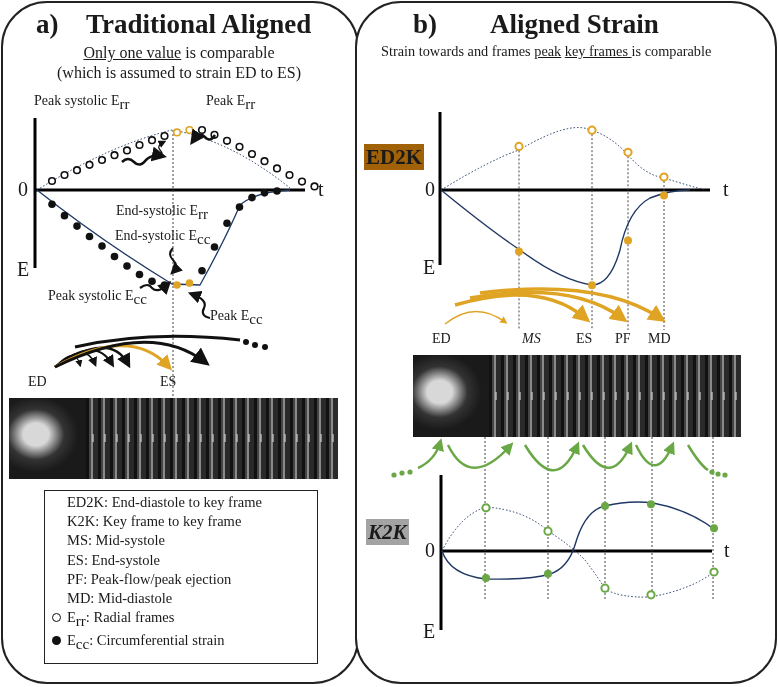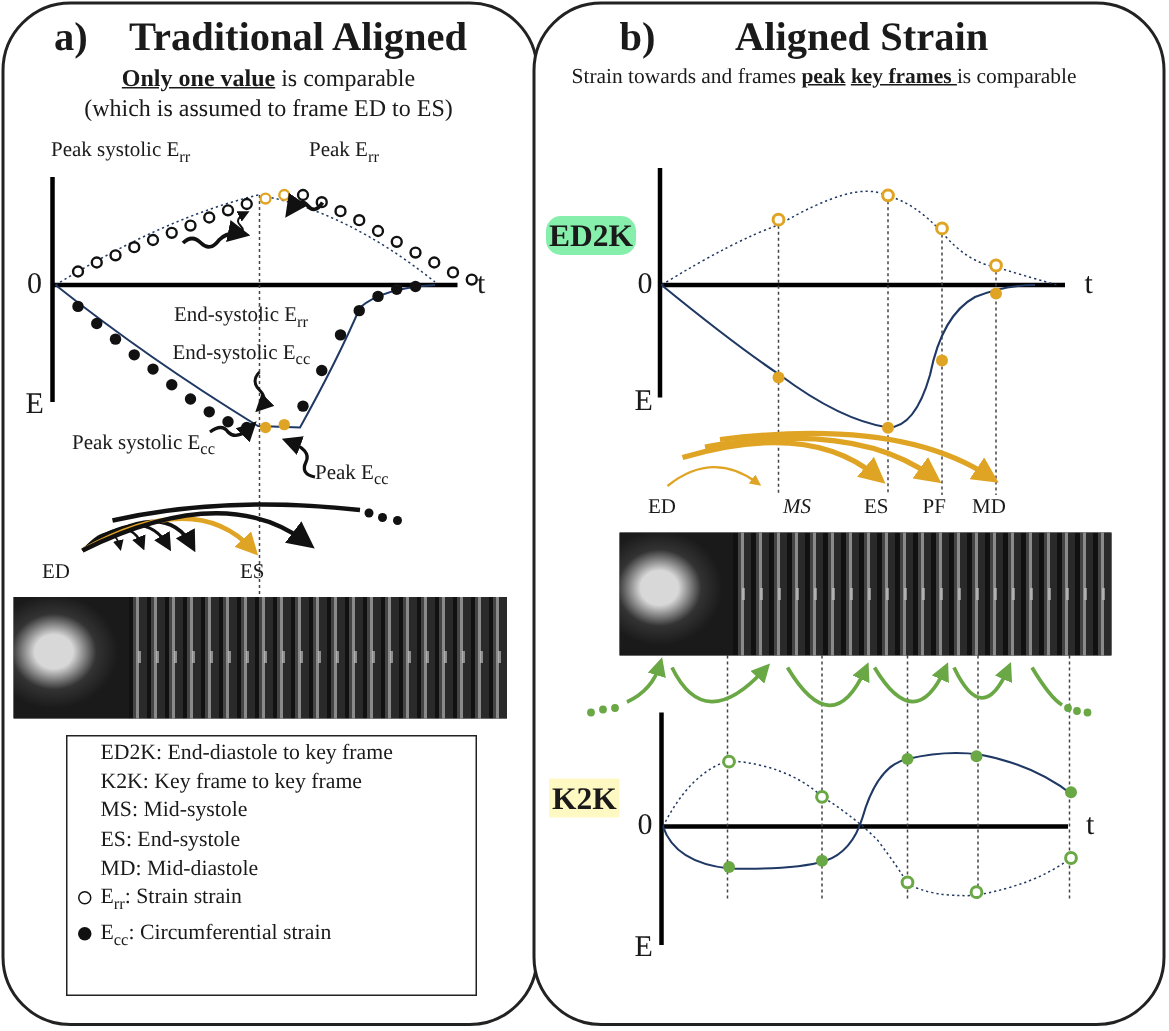--- a/index.html
+++ b/index.html
@@ -4,30 +4,30 @@
 <style>
   html, body { margin:0; padding:0; background:#ffffff; }
   body { width:779px; height:687px; position:relative; overflow:hidden;
          font-family:"Liberation Serif","DejaVu Serif",serif; color:#1a1a1a; }
   .panel { position:absolute; border:2px solid #222; border-radius:46px; box-sizing:border-box; background:#fff; }
   #panel-a { left:1px; top:1px; width:358px; height:683px; }
   #panel-b { left:355px; top:1px; width:422px; height:683px; }
   .abs { position:absolute; white-space:nowrap; }
   .title { font-weight:bold; font-size:27px; }
   .sub { font-size:16px; text-align:center; }
-  .u { text-decoration:underline; font-weight:bold; }
+  .u { text-decoration:underline; font-weight:normal; }
   .lbl { font-size:14px; }
   .axis-lbl { font-size:20px; }
   .frame-lbl { font-size:14px; }
   .tag { font-weight:bold; font-size:21px; padding:0 2px; line-height:26px; }
   #legend { position:absolute; left:44px; top:490px; width:274px; height:174px;
             border:1.5px solid #222; box-sizing:border-box; padding:2px 0 0 22px; }
   .leg-item { font-size:14.5px; line-height:19.2px; position:relative; }
   .leg-dot { position:absolute; left:-15px; top:5px; width:9px; height:9px; border-radius:50%; box-sizing:border-box; }
-  sub { font-size:11px; }
+  sub { font-size:15px; }
   svg { position:absolute; left:0; top:0; }
   .film { position:absolute; background:#050505; overflow:hidden; }
   .film .big { position:absolute; left:0; top:0; height:100%; background:radial-gradient(ellipse at 35% 45%, #d8d8d8 0 18%, #aaa 24%, #333 40%, #1a1a1a 60%); }
   .film .strip { position:absolute; top:0; height:100%;
      background:repeating-linear-gradient(90deg,#111 0 3px,#444 3px 5px,#8a8a8a 5px 7px,#2a2a2a 7px 12px);
   }
   .film .strip::after { content:""; position:absolute; left:0; right:0; top:45%; height:8px; background:repeating-linear-gradient(90deg,transparent 0 6px,#ccc 6px 8px,transparent 8px 12px); opacity:.6; }
 </style>
 </head>
 <body>
@@ -184,21 +184,21 @@
     <path d="M688,445 Q700,465 708,470" fill="none" stroke="#6aa745" stroke-width="2.5"></path>
     <circle cx="712" cy="472" r="2.6" fill="#6aa745"></circle>
       <circle cx="718" cy="474" r="2.6" fill="#6aa745"></circle>
       <circle cx="725" cy="475" r="2.6" fill="#6aa745"></circle>
   </g>
 </svg>
 
 <div class="abs title" style="left:36px;top:9px;">a)</div>
 <div class="abs title" style="left:86px;top:9px;">Traditional Aligned</div>
 <div class="abs sub" style="left:0;width:358px;top:44px;"><span class="u">Only one value</span><span> is comparable</span></div>
-<div class="abs sub" style="left:0;width:358px;top:64px;">(which is assumed to frame ED to ES)</div>
+<div class="abs sub" style="left:0;width:358px;top:64px;">(which is assumed to strain ED to ES)</div>
 
 <div class="abs lbl" style="left:34px;top:93px;"><span>Peak systolic E</span><sub>rr</sub></div>
 <div class="abs lbl" style="left:206px;top:93px;"><span>Peak E</span><sub>rr</sub></div>
 <div class="abs lbl" style="left:116px;top:163px;margin-top:40px;"><span>End-systolic E</span><sub>rr</sub></div>
 <div class="abs lbl" style="left:115px;top:228px;"><span>End-systolic E</span><sub>cc</sub></div>
 <div class="abs lbl" style="left:48px;top:288px;"><span>Peak systolic E</span><sub>cc</sub></div>
 <div class="abs lbl" style="left:210px;top:308px;text-align:right;"><span>Peak E</span><sub>cc</sub></div>
 
 <div class="abs axis-lbl" style="left:18px;top:178px;">0</div>
 <div class="abs axis-lbl" style="left:318px;top:178px;">t</div>
@@ -210,31 +210,32 @@
 <div class="film" style="left:9px;top:398px;width:329px;height:81px;">
   <div class="big" style="width:77px;"></div>
   <div class="strip" style="left:77px;right:0;"></div>
 </div>
 
 <div id="legend">
   <div class="leg-item">ED2K: End-diastole to key frame</div>
   <div class="leg-item">K2K: Key frame to key frame</div>
   <div class="leg-item">MS: Mid-systole</div>
   <div class="leg-item">ES: End-systole</div>
+  <div class="leg-item">PF: Peak-flow/peak ejection</div>
   <div class="leg-item">MD: Mid-diastole</div>
-  <div class="leg-item"><span class="leg-dot" style="border:1.5px solid #111;"></span><span>E</span><sub>rr</sub><span>: Strain strain</span></div>
+  <div class="leg-item"><span class="leg-dot" style="border:1.5px solid #111;"></span><span>E</span><sub>rr</sub><span>: Radial frames</span></div>
   <div class="leg-item"><span class="leg-dot" style="background:#111;"></span><span>E</span><sub>cc</sub><span>: Circumferential strain</span></div>
 </div>
 
 <div class="abs title" style="left:413px;top:9px;">b)</div>
 <div class="abs title" style="left:490px;top:9px;">Aligned Strain</div>
 <div class="abs" style="left:381px;top:43px;font-size:14.3px;"><span>Strain towards and frames </span><span class="u">peak</span> <span class="u">key frames </span><span>is comparable</span></div>
 
-<div class="abs tag" style="left:364px;top:144px;background:#86efac;border-radius:10px;">ED2K</div>
-<div class="abs tag" style="left:366px;top:519px;background:#fef9c3;">K2K</div>
+<div class="abs tag" style="left:364px;top:144px;background:#a16207;">ED2K</div>
+<div class="abs tag" style="left:366px;top:519px;background:#a3a3a3;font-style:italic;">K2K</div>
 
 <div class="abs axis-lbl" style="left:425px;top:178px;">0</div>
 <div class="abs axis-lbl" style="left:723px;top:178px;">t</div>
 <div class="abs axis-lbl" style="left:423px;top:256px;">E</div>
 
 <div class="abs frame-lbl" style="left:432px;top:331px;">ED</div>
 <div class="abs frame-lbl" style="left:522px;top:331px;font-style:italic;">MS</div>
 <div class="abs frame-lbl" style="left:576px;top:331px;">ES</div>
 <div class="abs frame-lbl" style="left:615px;top:331px;">PF</div>
 <div class="abs frame-lbl" style="left:648px;top:331px;">MD</div>

